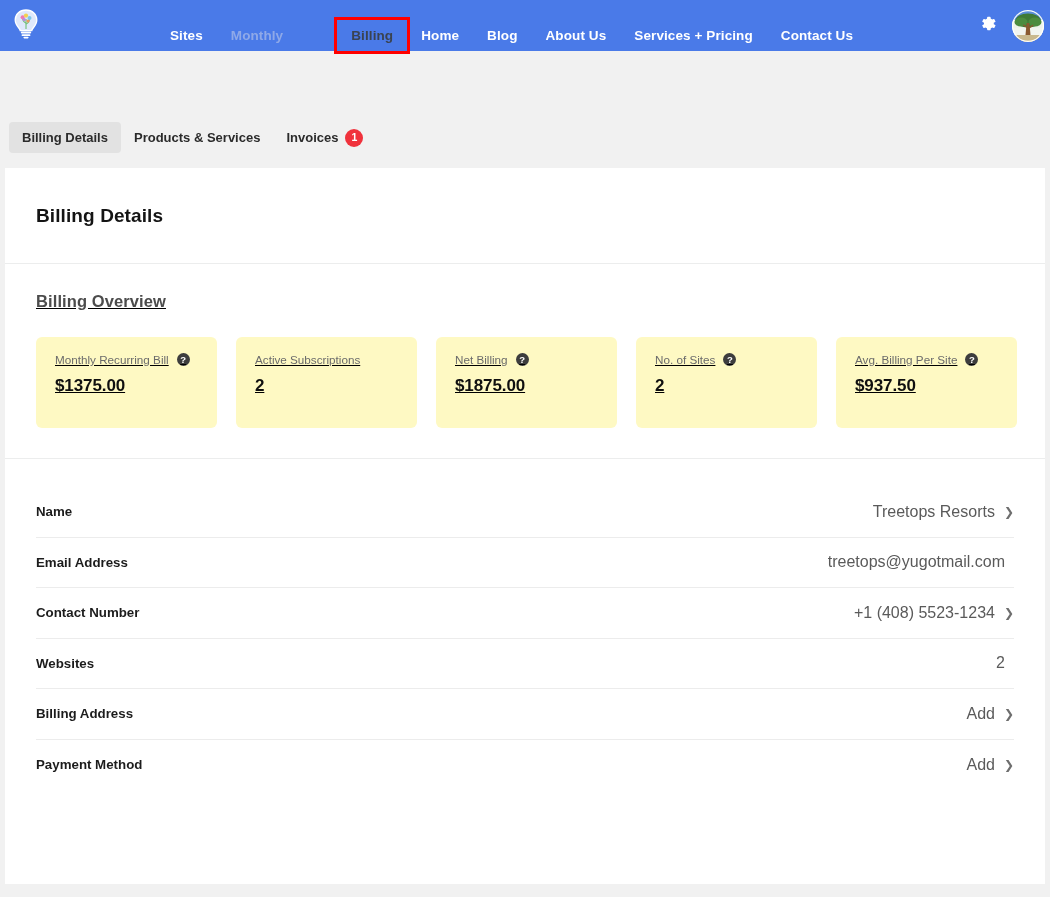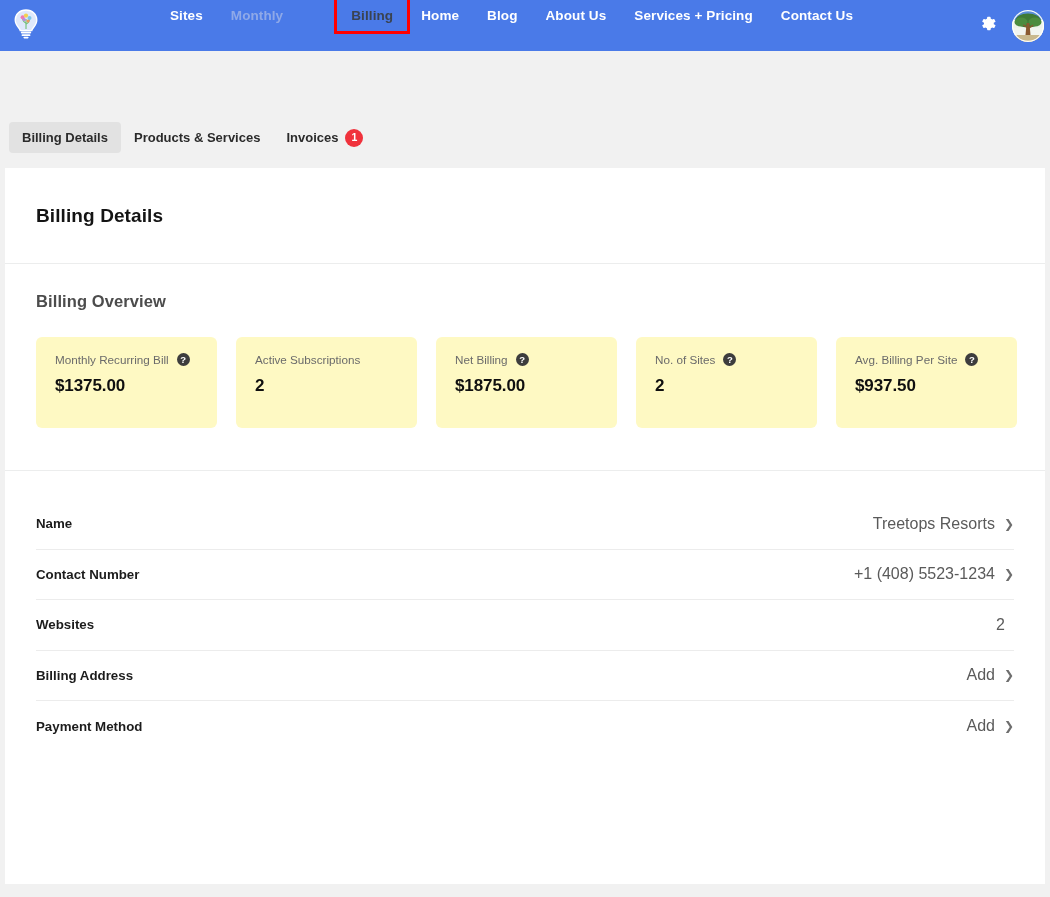--- a/index.html
+++ b/index.html
@@ -12,21 +12,21 @@
     overflow: hidden;
   }
 
   
   .navbar {
     position: relative;
     width: 1050px;
     height: 51px;
     background: #4a7ae8;
     display: flex;
-    align-items: flex-start;
+    align-items: flex-end;
   }
 
   .logo-wrap {
     width: 52px;
     height: 51px;
     display: flex;
     align-items: center;
     justify-content: center;
     flex: 0 0 auto;
   }
@@ -139,22 +139,23 @@
   }
   .panel-header h1 {
     font-size: 19px;
     font-weight: bold;
     color: #141414;
     letter-spacing: 0.1px;
   }
 
   
   .section-overview {
-    padding: 28px 31px 42px 31px;
+    padding: 28px 31px 30px 31px;
     border-bottom: 1px solid #eceded;
+    text-decoration: underline;
   }
 
   .section-title {
     font-size: 16.5px;
     font-weight: bold;
     color: #4c4c4c;
     margin-bottom: 26px;
     letter-spacing: 0.1px;
   }
 
@@ -385,20 +386,27 @@
   <div class="section-info">
 
     <div class="info-row">
       <span class="info-label">Name</span>
       <span class="info-value-wrap">
         <span class="info-value">Treetops Resorts</span>
         <span class="chevron">❯</span>
       </span>
     </div>
 
+    <div class="info-row">
+      <span class="info-label">Email Address</span>
+      <span class="info-value-wrap">
+        <span class="info-value">treetops@yugotmail.com</span>
+        <span class="chevron hidden">❯</span>
+      </span>
+    </div>
 
     <div class="info-row">
       <span class="info-label">Contact Number</span>
       <span class="info-value-wrap">
         <span class="info-value">+1 (408) 5523-1234</span>
         <span class="chevron">❯</span>
       </span>
     </div>
 
     <div class="info-row">

